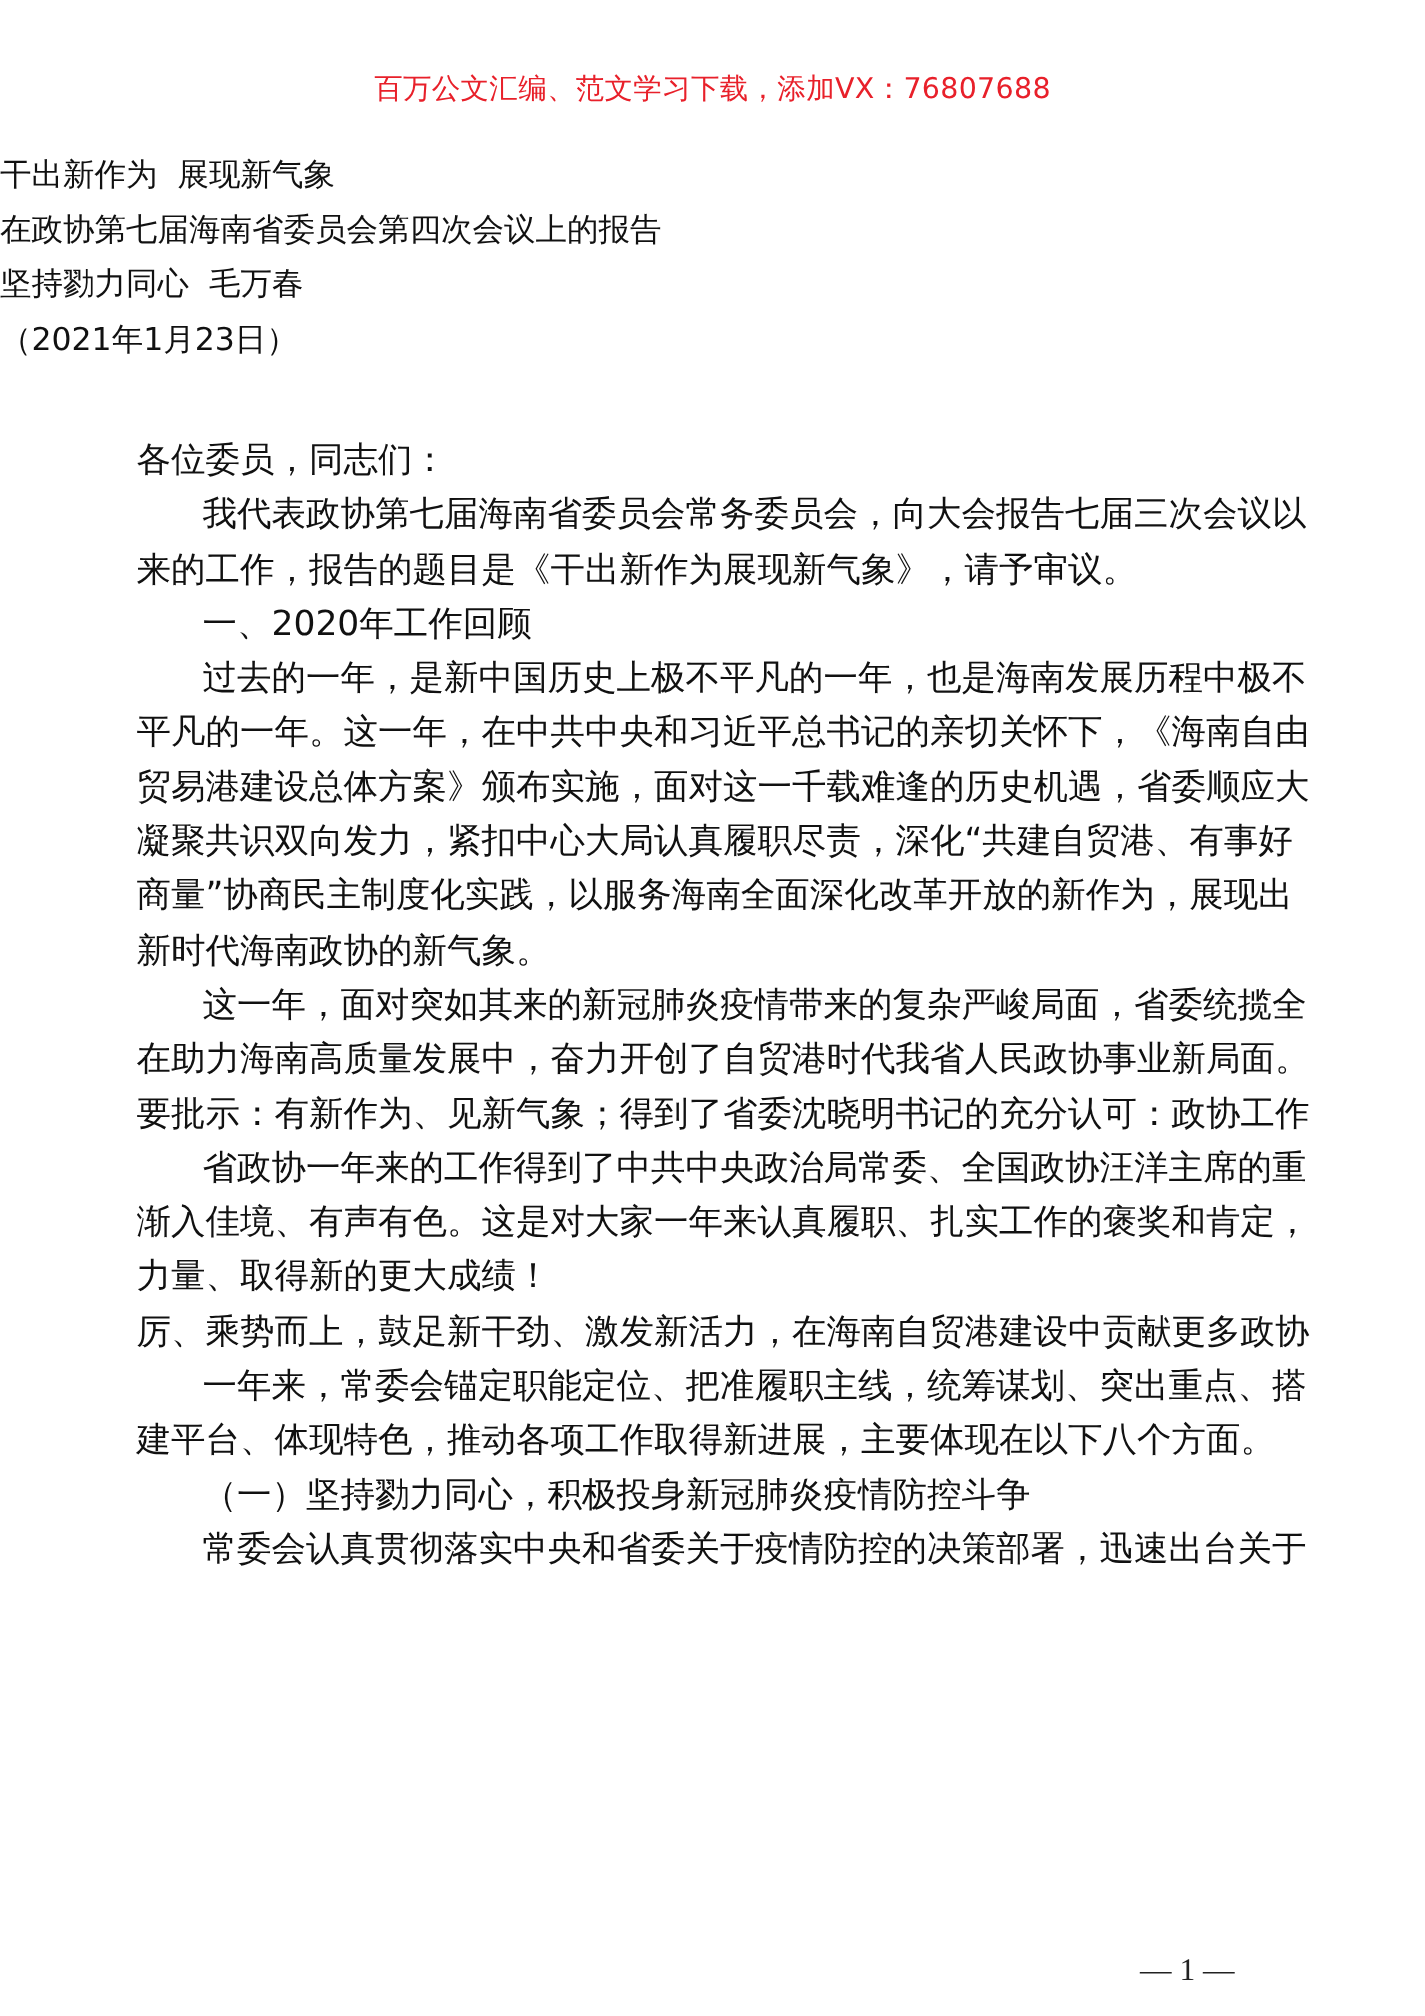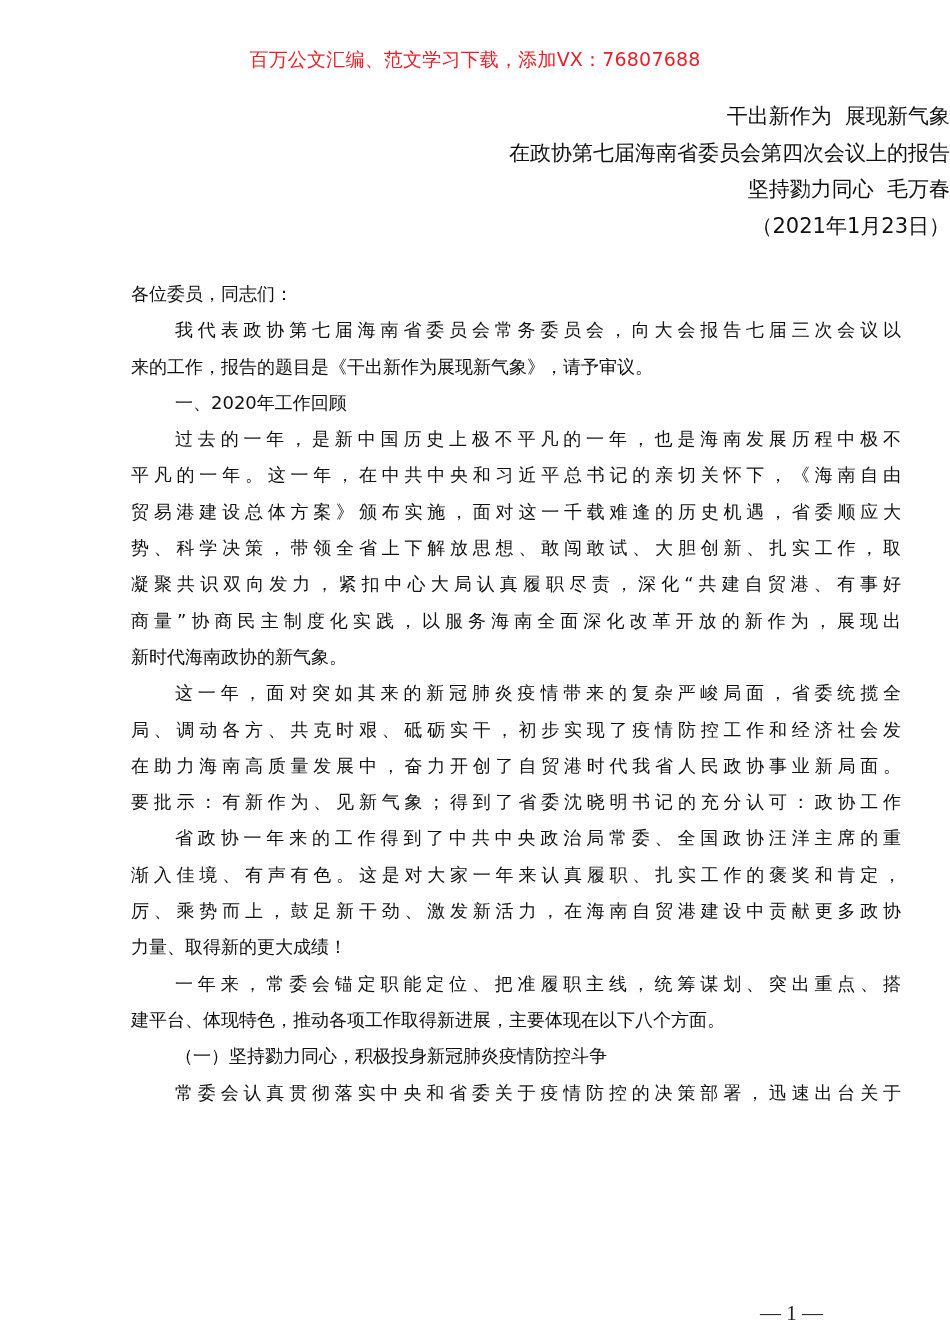--- a/index.html
+++ b/index.html
@@ -30,36 +30,35 @@
       font-size: 19px;
       line-height: 26px;
       color: #e8202a;
       letter-spacing: 0.2px;
     }
     .title-block {
       position: absolute;
       top: 98px;
       left: 0;
       width: 950px;
-      text-align: right;
+      text-align: left;
     }
     .title-line {
       font-size: 21px;
       line-height: 36.5px;
       height: 36.5px;
       white-space: pre;
     }
     .body {
       position: absolute;
-      top: 276px;
+      top: 289px;
       left: 91px;
       width: 770px;
-      font-size: 18px;
+      font-size: 23px;
       line-height: 36.3px;
-      margin-left: 40px;
     }
     .line {
       height: 36.3px;
       white-space: nowrap;
       text-align: justify;
       text-align-last: justify;
     }
     .line.last {
       text-align-last: left;
     }
@@ -100,34 +99,32 @@
     <div class="line last">各位委员，同志们：</div>
 
     <div class="line indent">我代表政协第七届海南省委员会常务委员会，向大会报告七届三次会议以</div>
     <div class="line last">来的工作，报告的题目是《干出新作为展现新气象》，请予审议。</div>
 
     <div class="line indent last">一、2020年工作回顾</div>
 
     <div class="line indent">过去的一年，是新中国历史上极不平凡的一年，也是海南发展历程中极不</div>
     <div class="line">平凡的一年。这一年，在中共中央和习近平总书记的亲切关怀下，《海南自由</div>
     <div class="line">贸易港建设总体方案》颁布实施，面对这一千载难逢的历史机遇，省委顺应大</div>
-    <div class="line">势、科学决策，带领全省上下解放思想、敢闯敢试、大胆创新、扎实工作，取</div>
     <div class="line">凝聚共识双向发力，紧扣中心大局认真履职尽责，深化“共建自贸港、有事好</div>
     <div class="line">商量”协商民主制度化实践，以服务海南全面深化改革开放的新作为，展现出</div>
     <div class="line last">新时代海南政协的新气象。</div>
 
     <div class="line indent">这一年，面对突如其来的新冠肺炎疫情带来的复杂严峻局面，省委统揽全</div>
-    <div class="line">局、调动各方、共克时艰、砥砺实干，初步实现了疫情防控工作和经济社会发</div>
     <div class="line">在助力海南高质量发展中，奋力开创了自贸港时代我省人民政协事业新局面。</div>
 
     <div class="line">要批示：有新作为、见新气象；得到了省委沈晓明书记的充分认可：政协工作</div>
     <div class="line indent">省政协一年来的工作得到了中共中央政治局常委、全国政协汪洋主席的重</div>
     <div class="line">渐入佳境、有声有色。这是对大家一年来认真履职、扎实工作的褒奖和肯定，</div>
+    <div class="line last">力量、取得新的更大成绩！</div>
     <div class="line">厉、乘势而上，鼓足新干劲、激发新活力，在海南自贸港建设中贡献更多政协</div>
-    <div class="line last">力量、取得新的更大成绩！</div>
 
     <div class="line indent">一年来，常委会锚定职能定位、把准履职主线，统筹谋划、突出重点、搭</div>
     <div class="line last">建平台、体现特色，推动各项工作取得新进展，主要体现在以下八个方面。</div>
 
     <div class="line heading">（一）坚持勠力同心，积极投身新冠肺炎疫情防控斗争</div>
 
     <div class="line indent">常委会认真贯彻落实中央和省委关于疫情防控的决策部署，迅速出台关于</div>
   </div>
 
   <div class="page-number">— 1 —</div>

